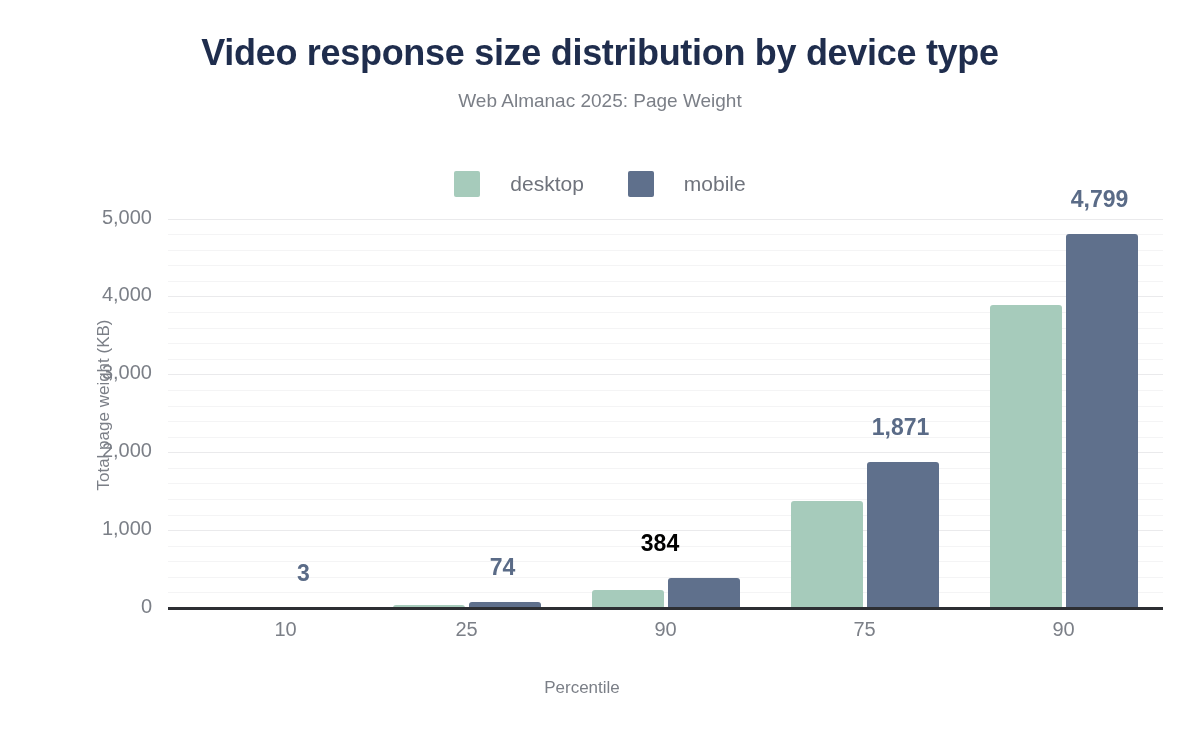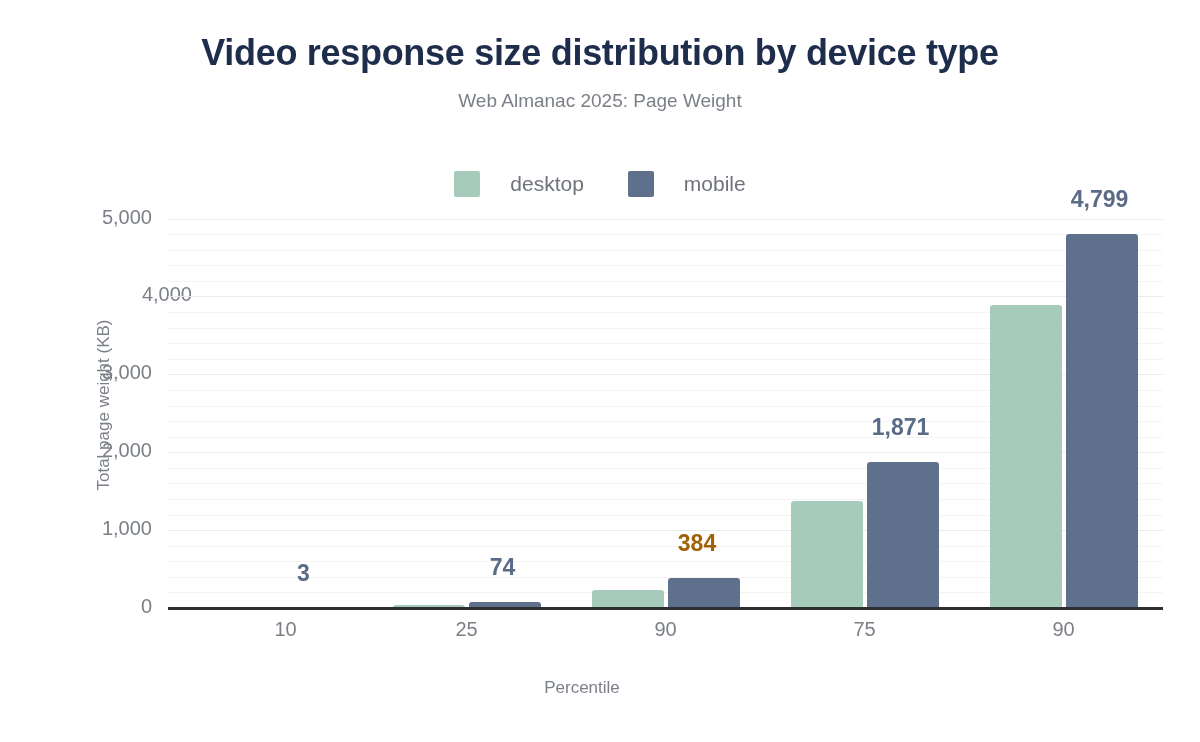--- a/index.html
+++ b/index.html
@@ -172,21 +172,21 @@
     </div>
   </div>
 
   <div class="y-axis-title">Total page weight (KB)</div>
 
   <div id="y-ticks-layer">
       <div class="y-tick-wrap" style="top: 595px;">0</div>
       <div class="y-tick-wrap" style="top: 517.115px;">1,000</div>
       <div class="y-tick-wrap" style="top: 439.231px;">2,000</div>
       <div class="y-tick-wrap" style="top: 361.346px;">3,000</div>
-      <div class="y-tick-wrap" style="top: 283.462px; margin-left: 40px;">4,000</div>
+      <div class="y-tick-wrap" style="top: 283.462px;">4,000</div>
       <div class="y-tick-wrap" style="top: 205.577px;">5,000</div>
     </div>
 
   <div class="plot" id="plot">
     <div id="grid-layer">
         <div class="gridline major" style="top: 405px;"></div>
         <div class="gridline" style="top: 389.423px;"></div>
         <div class="gridline" style="top: 373.846px;"></div>
         <div class="gridline" style="top: 358.269px;"></div>
         <div class="gridline" style="top: 342.692px;"></div>
@@ -222,21 +222,21 @@
         <div class="bar" style="width: 72px; height: 302.971px; background: rgb(166, 203, 187); left: 821.5px;"></div>
         <div class="bar" style="width: 72px; height: 373.768px; background: rgb(95, 112, 140); left: 897.5px;"></div>
       </div>
   </div>
 
   <div class="axis-baseline"></div>
 
   <div id="labels-layer">
       <div class="bar-label" style="color: rgb(90, 107, 135); left: 303.5px; top: 559.766px;">3</div>
       <div class="bar-label" style="color: rgb(90, 107, 135); left: 502.5px; top: 554.237px;">74</div>
-      <div class="bar-label" style="color: #a16207; left: 697px; top: 530.092px;">384</div>
+      <div class="bar-label" style="color: #000000; left: 660px; top: 530.092px;">384</div>
       <div class="bar-label" style="color: rgb(90, 107, 135); left: 900.5px; top: 414.278px;">1,871</div>
       <div class="bar-label" style="color: rgb(90, 107, 135); left: 1099.5px; top: 186.232px;">4,799</div>
     </div>
   <div id="x-ticks-layer">
       <div class="x-tick" style="left: 267.5px; margin-left: 18px;">10</div>
       <div class="x-tick" style="left: 466.5px;">25</div>
       <div class="x-tick" style="left: 665.5px;">90</div>
       <div class="x-tick" style="left: 864.5px;">75</div>
       <div class="x-tick" style="left: 1063.5px;">90</div>
     </div>

